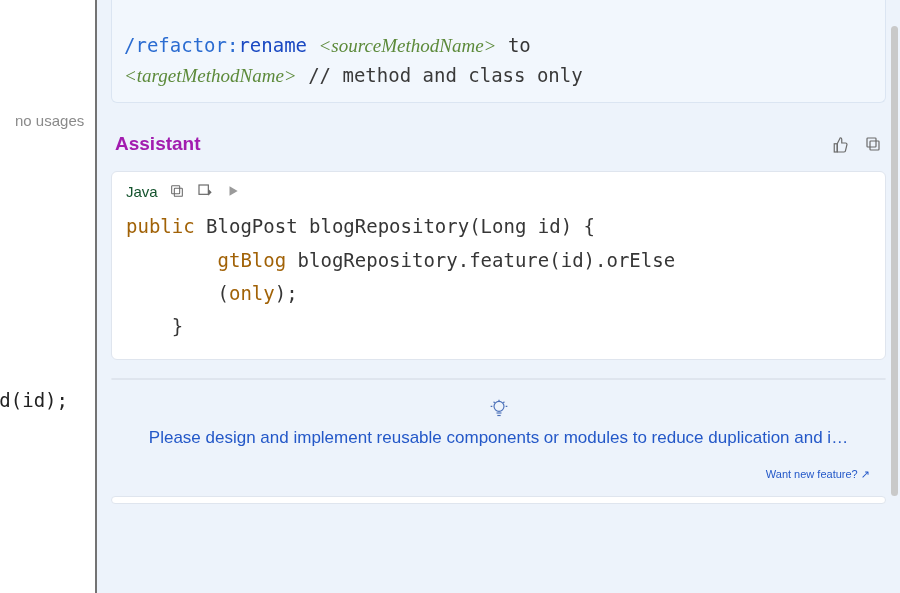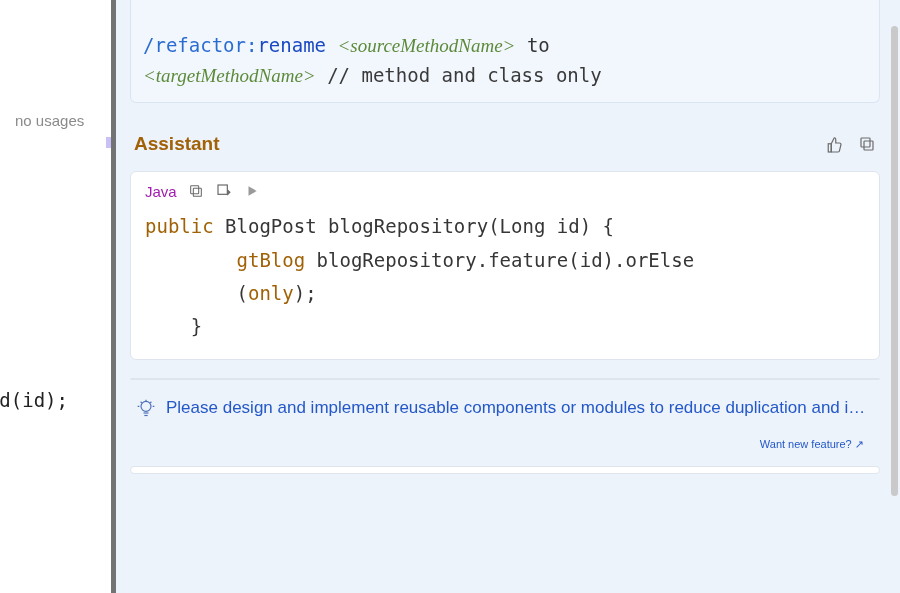--- a/index.html
+++ b/index.html
@@ -1,39 +1,39 @@
 <!DOCTYPE html>
 <html><head>
 <meta charset="utf-8">
 <style>
   * { box-sizing: border-box; margin: 0; padding: 0; }
   html, body { width: 900px; height: 593px; overflow: hidden; font-family: -apple-system, BlinkMacSystemFont, "Segoe UI", Arial, sans-serif; background: #fff; }
   .root { display: flex; width: 100%; height: 100%; }
-  .gutter { width: 111px; flex-shrink: 0; background: #fff; position: relative; }
+  .gutter { width: 95px; flex-shrink: 0; background: #fff; position: relative; }
   .gutter-text { color: #6a6a6a; font-size: 15px; white-space: nowrap; position: absolute; }
   .gutter .no-usages { top: 112px; left: 15px; color: #8a8a8a; }
   .gutter .byid { top: 389px; left: -35px; font-family: "Menlo","Consolas",monospace; font-size: 19px; color: #222; }
   .gutter .purple-mark { position: absolute; top: 137px; left: 106px; width: 11px; height: 11px; background: #c9c0f6; }
-  .panel-wrap { flex: 1; background: #edf3fb; position: relative; padding: 0 20px 0 14px; border-left: 5px solid #737373; }
+  .panel-wrap { flex: 1; background: #edf3fb; position: relative; padding: 0 14px 0 14px; border-left: 2px solid #737373; }
   .scrollbar { position: absolute; right: 2px; top: 26px; width: 7px; height: 470px; background: #c9c9c9; border-radius: 4px; }
   .top-code { background: #f2f7fd; border: 1px solid #dbe5f2; border-radius: 0 0 6px 6px; padding: 6px 12px 12px 12px; font-family: "Menlo","Consolas",monospace; font-size: 19px; line-height: 1.55; color: #363636; white-space: pre-wrap; word-break: break-all; border-top: none; margin-top: -4px; }
   .cmd { color: #2b6cd1; }
   .arg { color: #5c8a3a; font-style: italic; font-family: Georgia, serif; }
   .kw { color: #1948c2; }
   .kw2 { color: #a16207; }
   .comment { color: #3a3a3a; }
   .assistant-header { display: flex; align-items: center; justify-content: space-between; margin: 30px 4px 16px 4px; }
-  .assistant-title { font-weight: 700; font-size: 19px; color: #a16207; }
+  .assistant-title { font-weight: 700; font-size: 19px; color: #a21caf; }
   .icon-row { display: flex; gap: 14px; align-items: center; }
   .icon { width: 18px; height: 18px; color: #6b6b6b; display: inline-flex; align-items: center; justify-content: center; }
   .code-card { background: #fff; border: 1px solid #dfe5ee; border-radius: 6px; margin-bottom: 18px; }
-  .card-head { display: flex; align-items: center; gap: 10px; padding: 10px 14px 6px 14px; font-size: 15px; color: #a21caf; }
+  .card-head { display: flex; align-items: center; gap: 10px; padding: 10px 14px 6px 14px; font-size: 15px; color: #14532d; }
   .card-body { padding: 4px 14px 16px 14px; font-family: "Menlo","Consolas",monospace; font-size: 19px; line-height: 1.75; color: #363636; white-space: pre-wrap; }
   .play-green { color: #2ca82c; }
-  .suggest-row { display: flex; align-items: center; gap: 10px; margin-top: 12px; color: #2458c8; font-size: 17px; padding: 0 6px; }
+  .suggest-row { display: flex; align-items: center; gap: 10px; margin-top: 12px; color: #2458c8; font-size: 17px; padding: 0 6px; flex-direction: column; }
   .bulb { color: #f0b429; display: inline-flex; }
   .link-row { text-align: right; margin-top: 16px; padding-right: 16px; }
   .link-row a { color: #2458c8; font-size: 11px; text-decoration: none; }
   .input-strip { background: #fff; border: 1px solid #dfe5ee; border-radius: 6px; height: 8px; margin-top: 14px; }
   svg { display: block; }
 </style>
 </head>
 <body>
 
 <div class="root">

